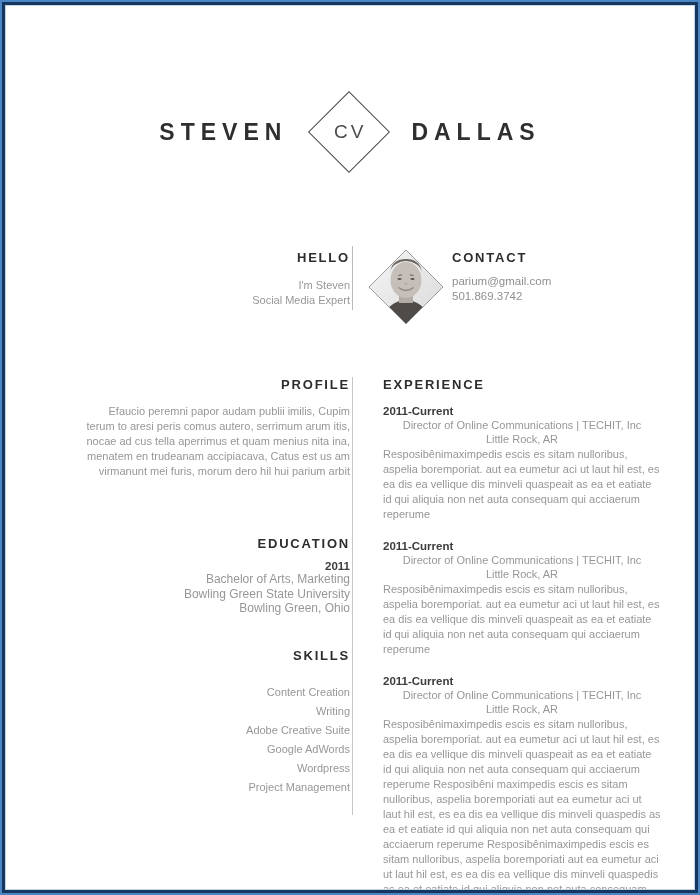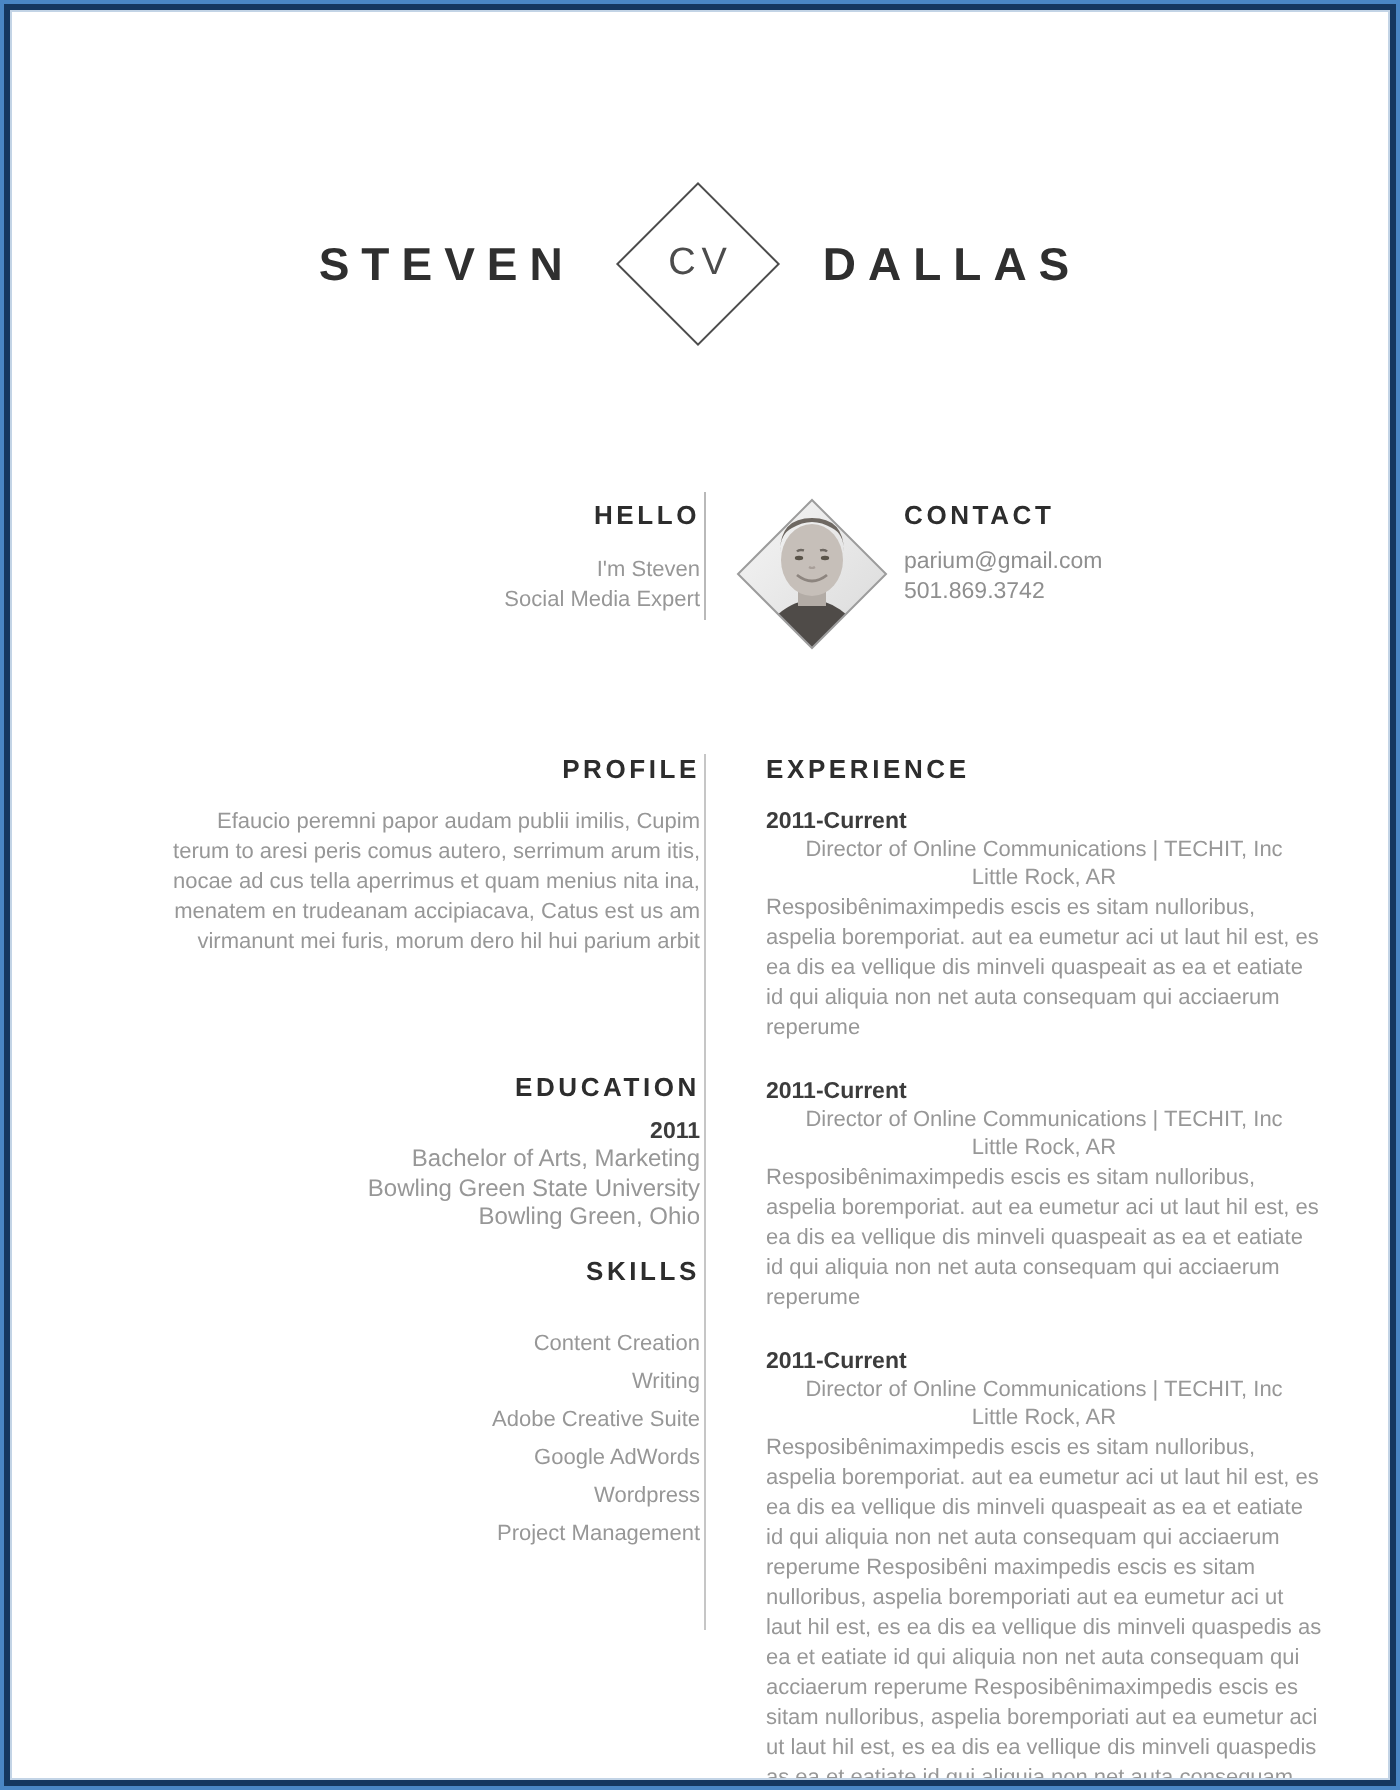--- a/index.html
+++ b/index.html
@@ -40,21 +40,21 @@
   #experience { top:377px; }
   .xp-entry { margin-top:12px; margin-bottom:17px; }
   .xp-period { font-size:11.5px; font-weight:bold; color:#3c3c3c; line-height:14px; }
   .xp-role, .xp-location { font-size:11px; color:#979797; line-height:14px;text-align:center; }
   .xp-desc { font-size:11px; color:#979797; line-height:15px; margin-top:1px; }
 
   #education { top:536px; }
   .edu-year { font-size:11.5px; font-weight:bold; color:#3c3c3c; margin-top:9px; }
   .edu-line { font-size:12px; color:#979797; line-height:14.5px; }
 
-  #skills { top:628px; }
+  #skills { top:648px; }
   #skills .items { margin-top:20px; }
   .skill-item { font-size:11px; color:#979797; line-height:19px; }
 
   
   .divider-short { position:absolute; left:352px; top:246px; width:1px; height:64px; background:#b9b9b9; }
   .divider-long  { position:absolute; left:352px; top:377px; width:1px; height:438px; background:#c6c6c6; }
 
   
   .portrait { position:absolute; left:368px; top:249px; width:76px; height:76px; }
 </style>

